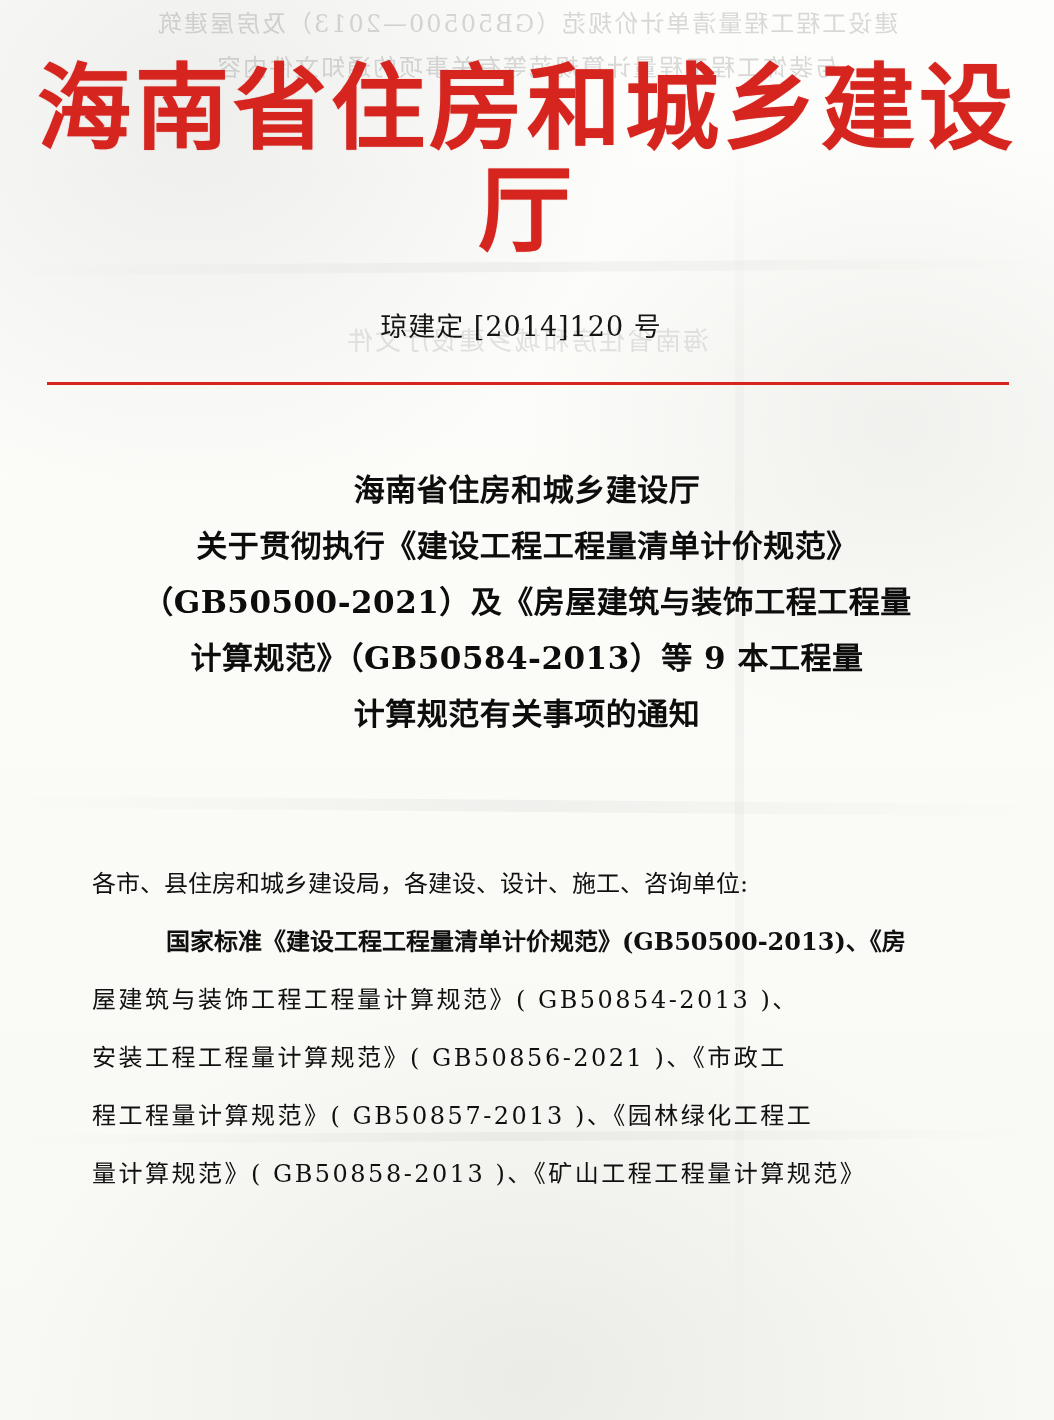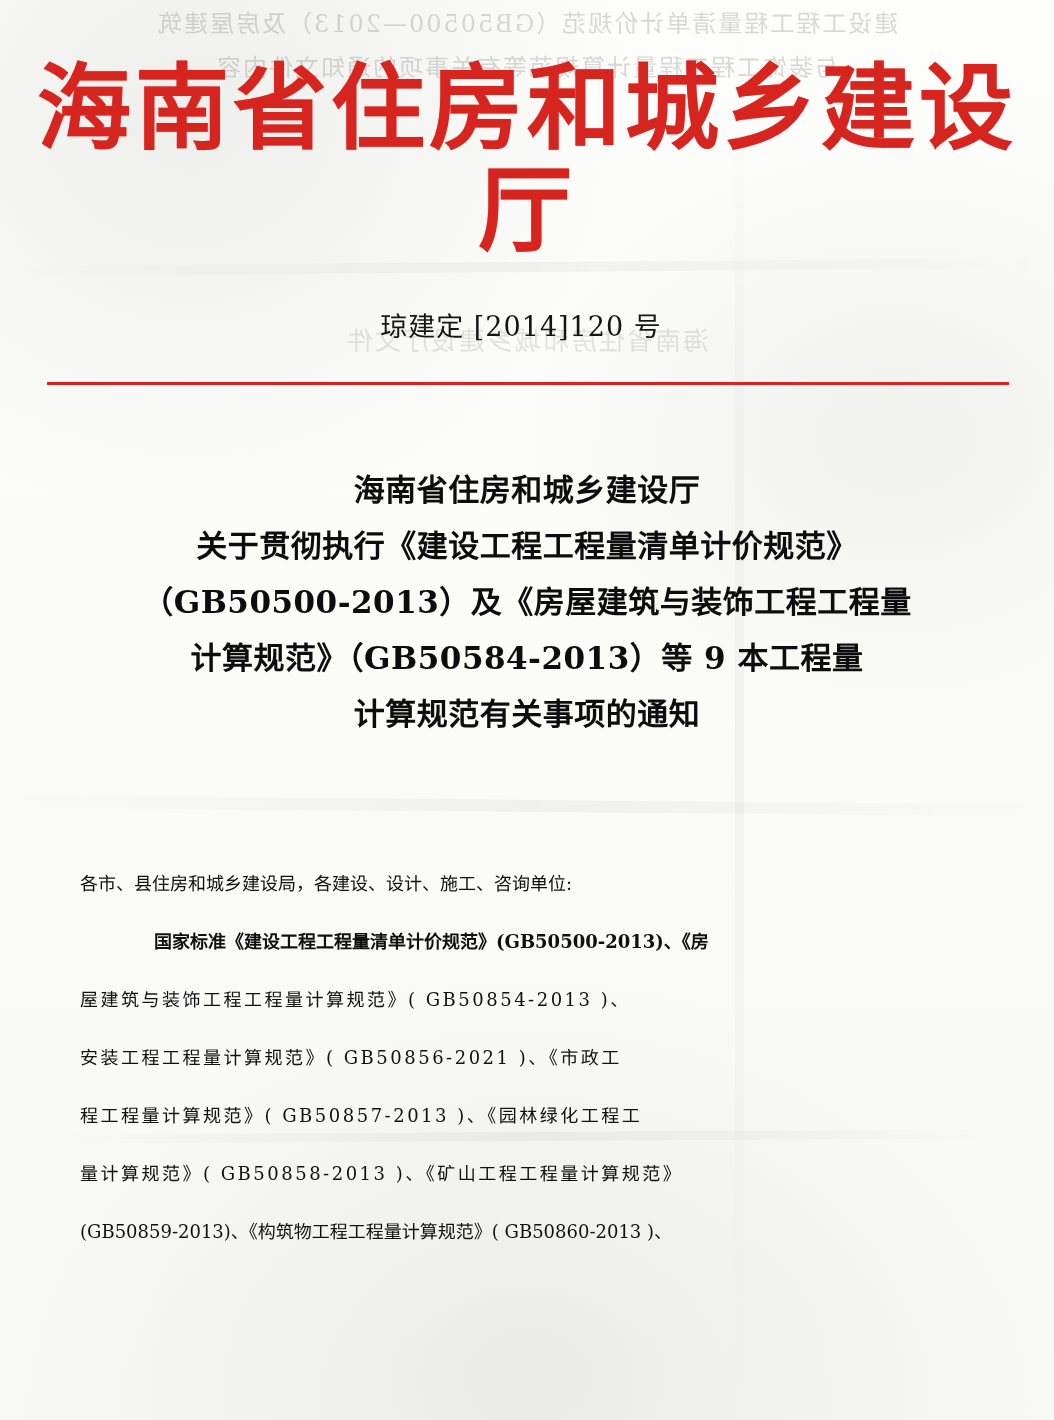--- a/index.html
+++ b/index.html
@@ -110,23 +110,23 @@
     line-height: 56px;
     letter-spacing: 0.5px;
     color: #0d0d0d;
   }
   .title-block div { white-space: nowrap; }
 
   
   .body-text {
     position: absolute;
     top: 855px;
-    left: 80px;
+    left: 92px;
     width: 880px;
-    font-size: 18px;
+    font-size: 24px;
     line-height: 58px;
     color: #101010;
   }
   .body-text p {
     margin: 0;
   }
   .para-lines div { white-space: nowrap; }
   .ln-indent { padding-left: 74px; font-weight: bold; }
   .wide { letter-spacing: 2.5px; }
 </style>
@@ -148,31 +148,30 @@
 
     <div class="masthead">海南省住房和城乡建设厅</div>
 
     <div class="doc-number">琼建定 [2014]120 号</div>
 
     <div class="red-rule"></div>
 
     <div class="title-block">
       <div>海南省住房和城乡建设厅</div>
       <div>关于贯彻执行《建设工程工程量清单计价规范》</div>
-      <div>（GB50500-2013）及《房屋建筑与装饰工程工程量</div>
+      <div>（GB50500-2021）及《房屋建筑与装饰工程工程量</div>
       <div>计算规范》（GB50584-2013）等 9 本工程量</div>
       <div>计算规范有关事项的通知</div>
     </div>
 
     <div class="body-text">
       <p>各市、县住房和城乡建设局，各建设、设计、施工、咨询单位:</p>
       <div class="para-lines">
         <div class="ln-indent">国家标准《建设工程工程量清单计价规范》(GB50500-2013)、《房</div>
         <div class="wide">屋建筑与装饰工程工程量计算规范》( GB50854-2013 )、</div>
         <div class="wide">安装工程工程量计算规范》( GB50856-2021 )、《市政工</div>
         <div class="wide">程工程量计算规范》( GB50857-2013 )、《园林绿化工程工</div>
         <div class="wide">量计算规范》( GB50858-2013 )、《矿山工程工程量计算规范》</div>
-        <div>(GB50859-2013)、《构筑物工程工程量计算规范》( GB50860-2013 )、</div>
       </div>
     </div>
 
   </div>
 </div>
 
 </body></html>

